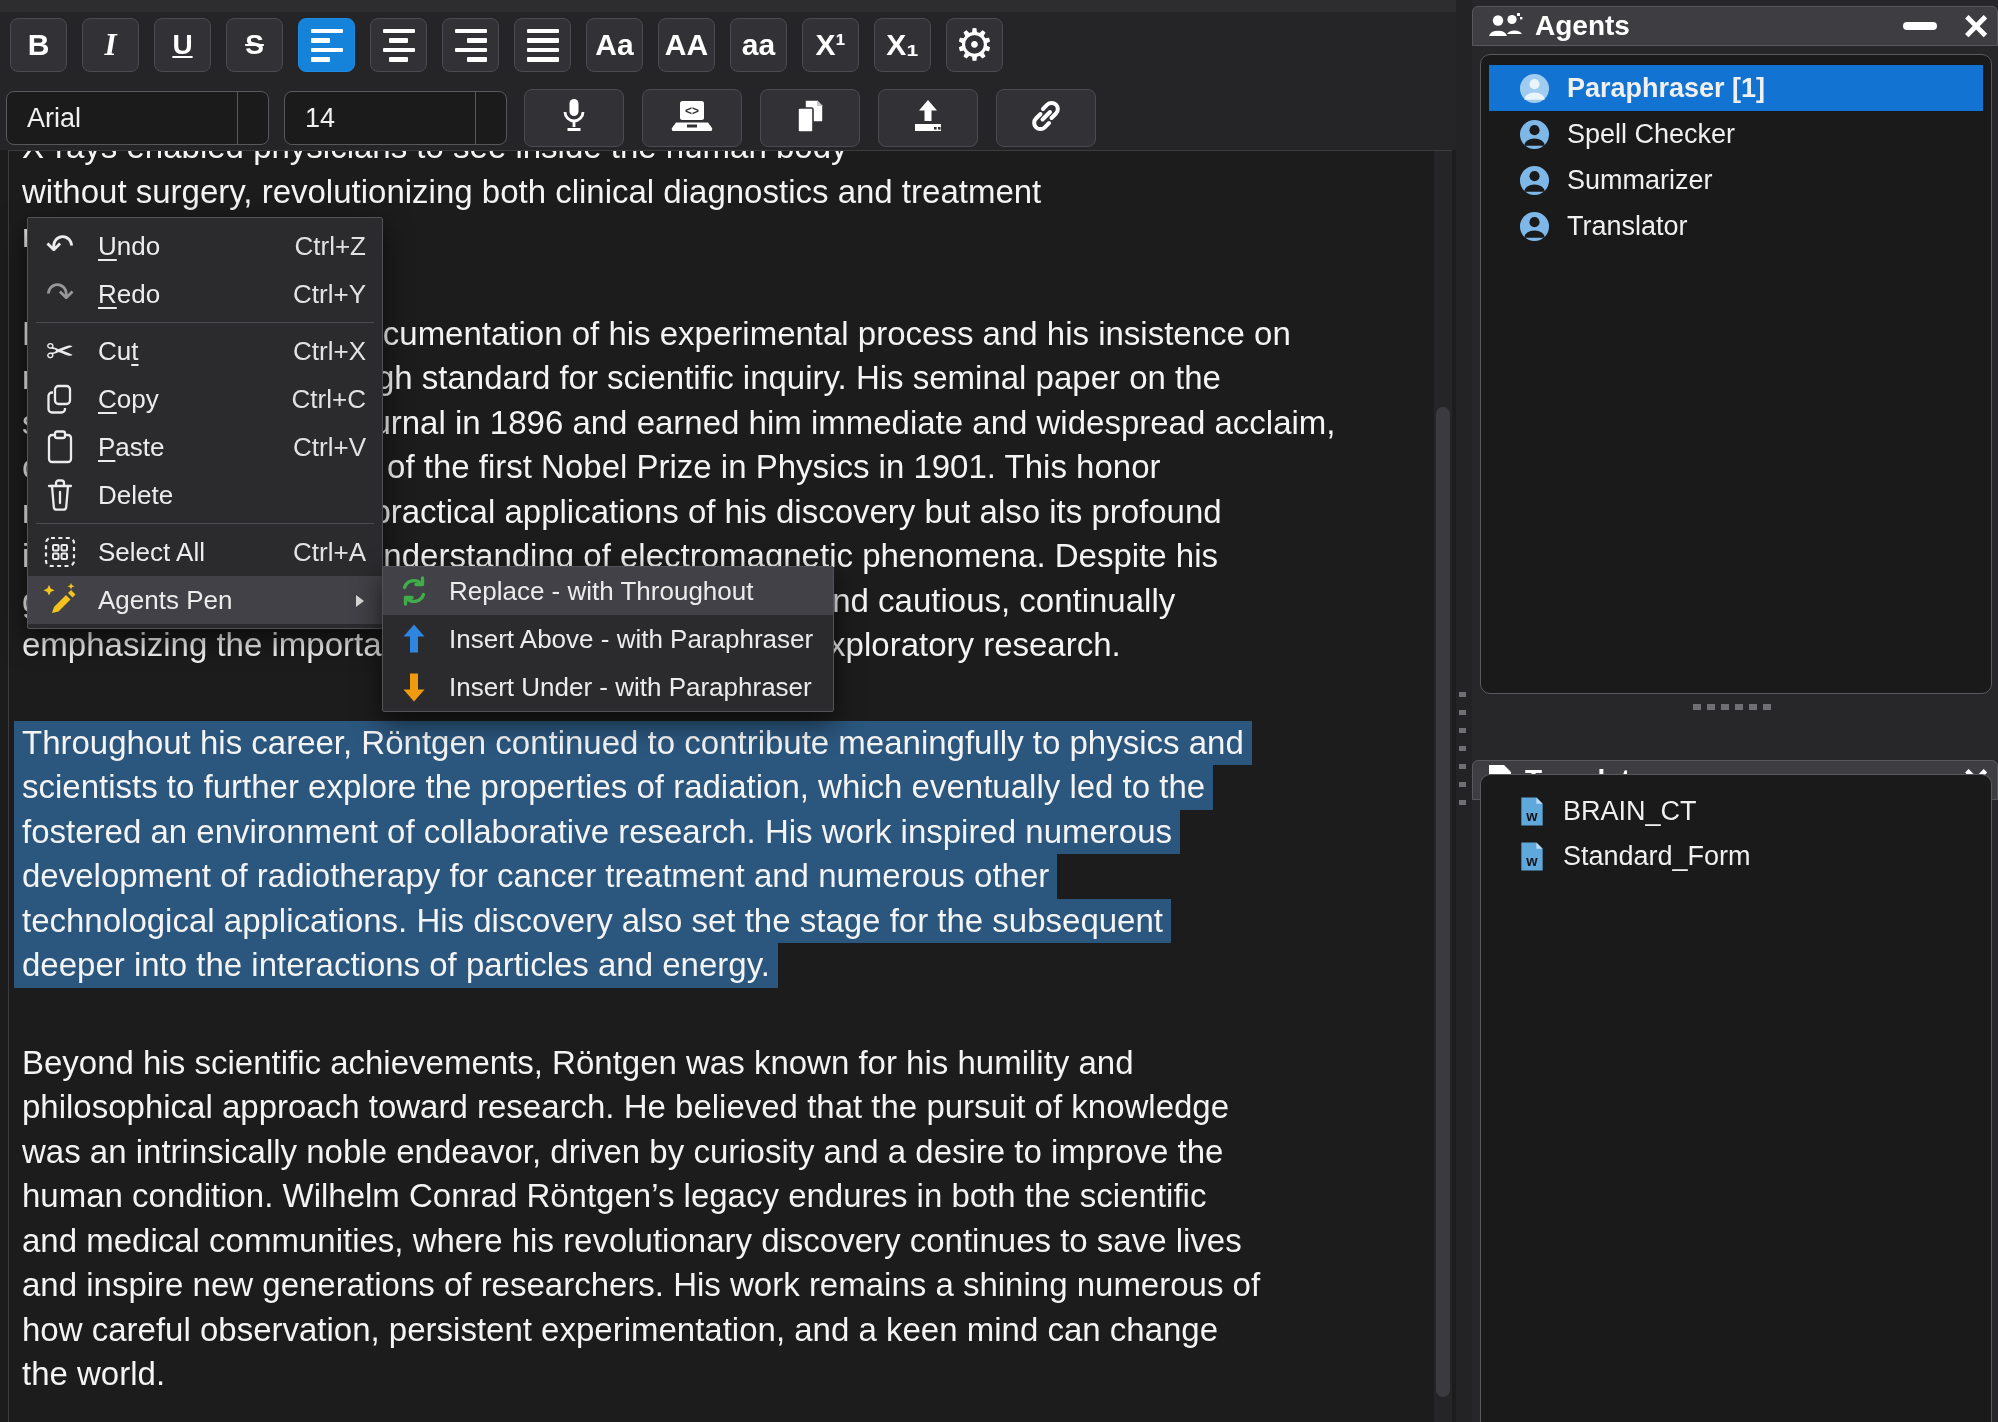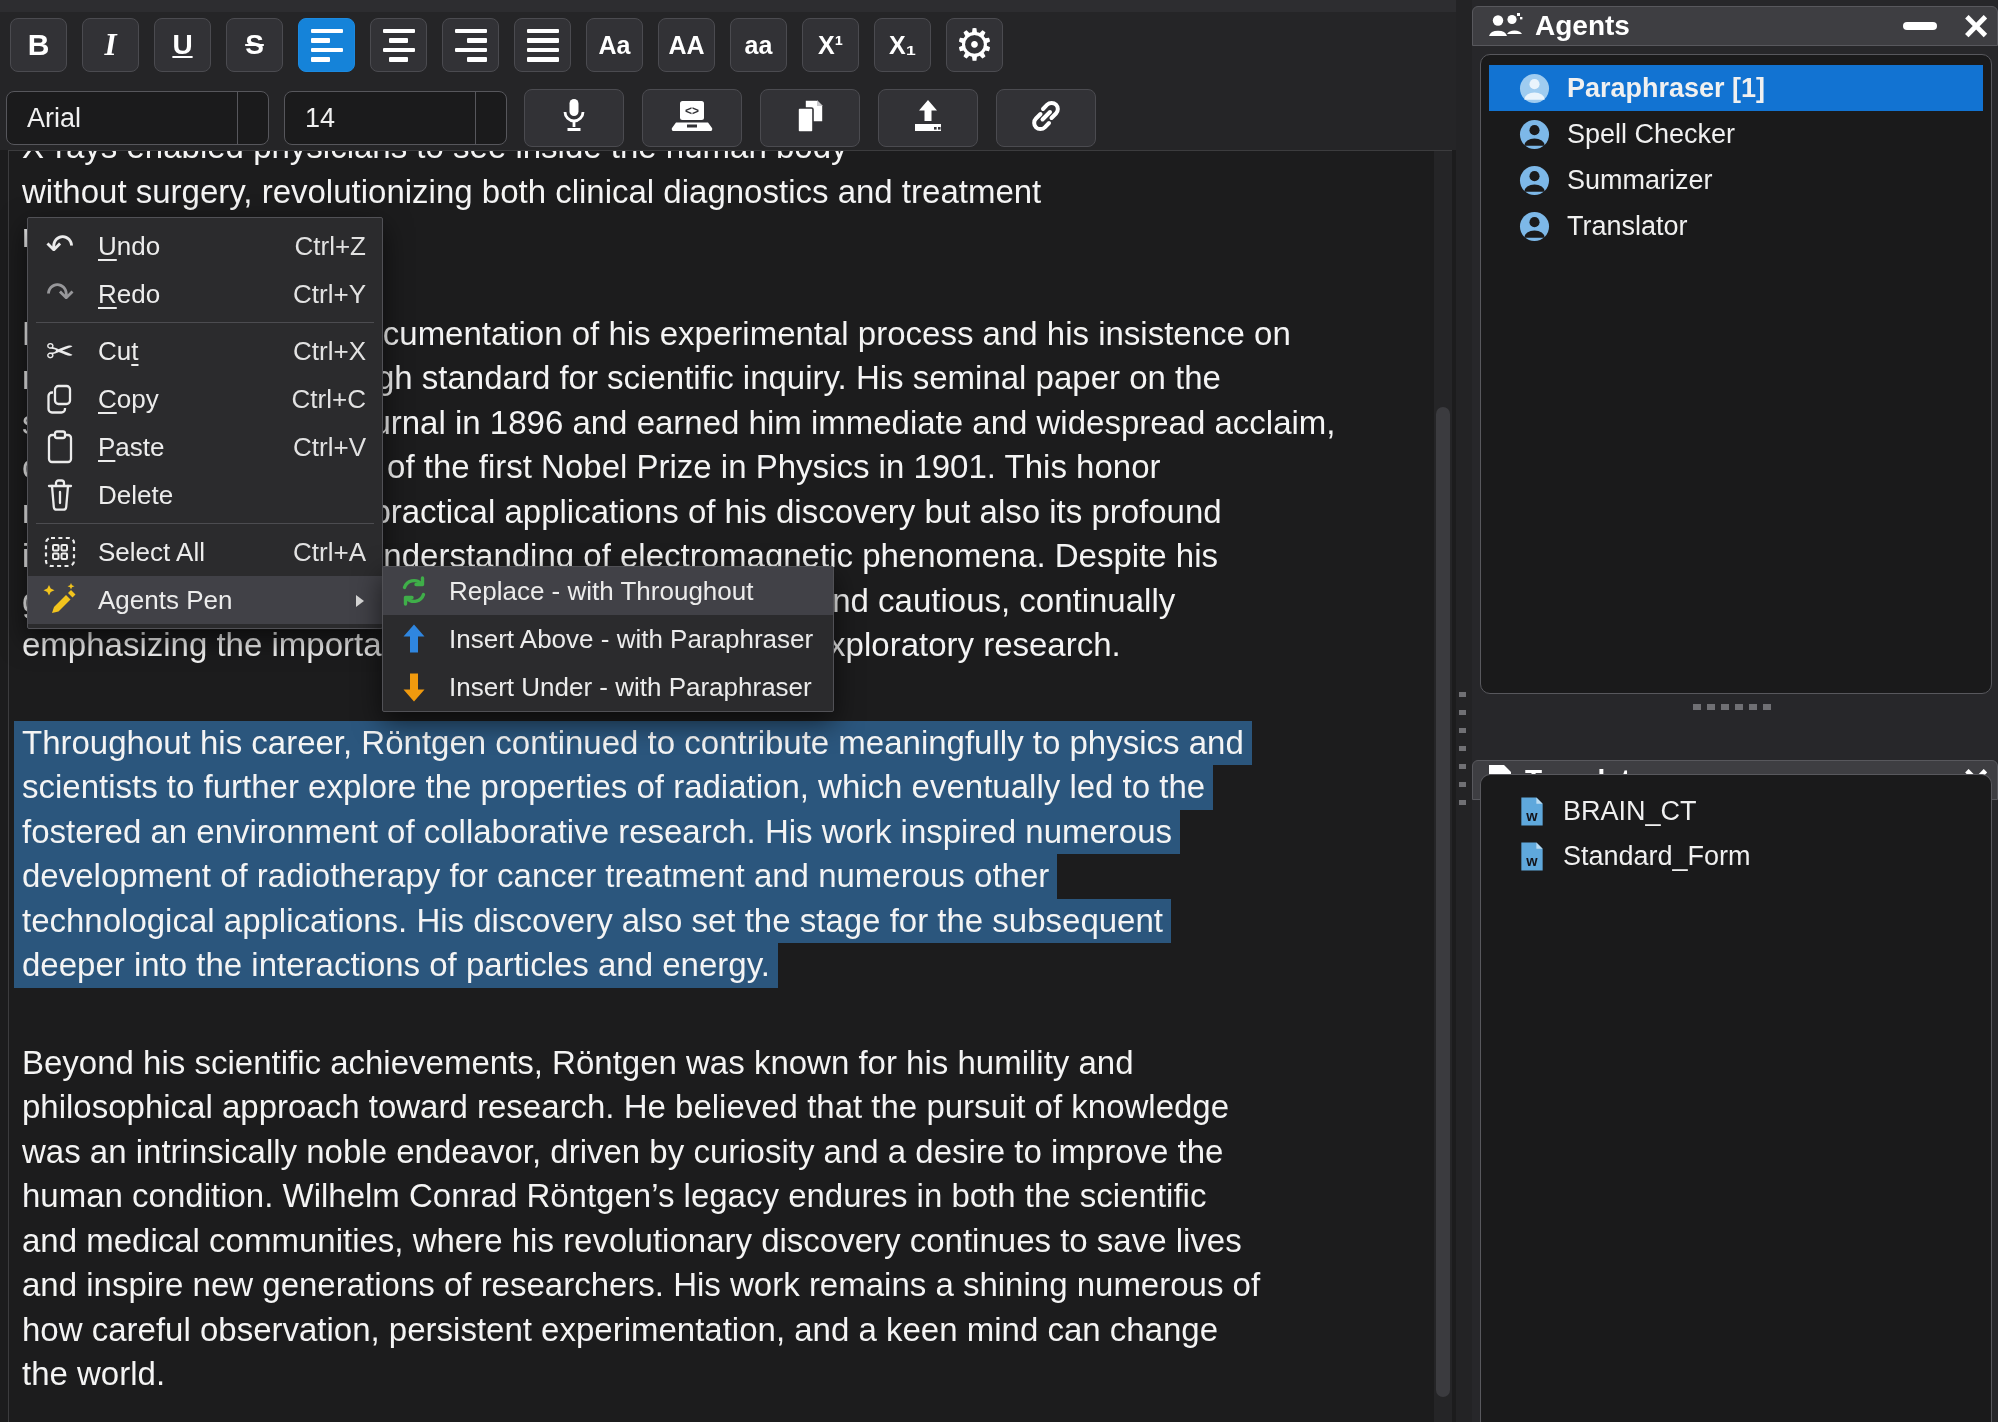--- a/index.html
+++ b/index.html
@@ -11,21 +11,21 @@
   #toolbar:before{content:"";position:absolute;left:0;top:0;right:0;height:12px;background:#2d2d30;}
   #format-row{position:absolute;top:18px;left:10px;display:flex;gap:15px;}
   .tbtn{width:57px;height:54px;background:#323236;border:1px solid #4b4b50;border-radius:8px;
         display:flex;align-items:center;justify-content:center;color:#fff;box-sizing:border-box;cursor:pointer;}
   .tbtn.active{background:#1583d9;border-color:#1b8ae0;}
   .tlabel{font-size:28px;font-weight:bold;color:#fff;}
   .tlabel.bold{font-weight:900;font-size:30px;}
   .tlabel.italic{font-family:"Liberation Serif",serif;font-style:italic;font-size:31px;}
   .tlabel.underline{text-decoration:underline;}
   .tlabel.strike{text-decoration:line-through;}
-  .tlabel.small{font-size:25px;font-weight:600;}
+  .tlabel.small{font-size:30px;font-weight:600;}
   .bars{display:flex;flex-direction:column;gap:5px;width:32px;}
   .bars i{height:4.5px;background:#fff;border-radius:1px;width:100%;}
   .bars.al i:nth-child(even){width:60%;align-self:flex-start;}
   .bars.ac i:nth-child(even){width:60%;align-self:center;}
   .bars.ar i:nth-child(even){width:60%;align-self:flex-end;}
   .gear{font-size:44px;line-height:1;color:#fff;}
 
   #row2{position:absolute;top:89px;left:6px;display:flex;align-items:center;}
   .combo{height:54px;background:#1b1b1c;border:1px solid #57575c;border-radius:8px;display:flex;
          align-items:center;color:#f0f0f0;font-size:27px;box-sizing:border-box;cursor:pointer;}

